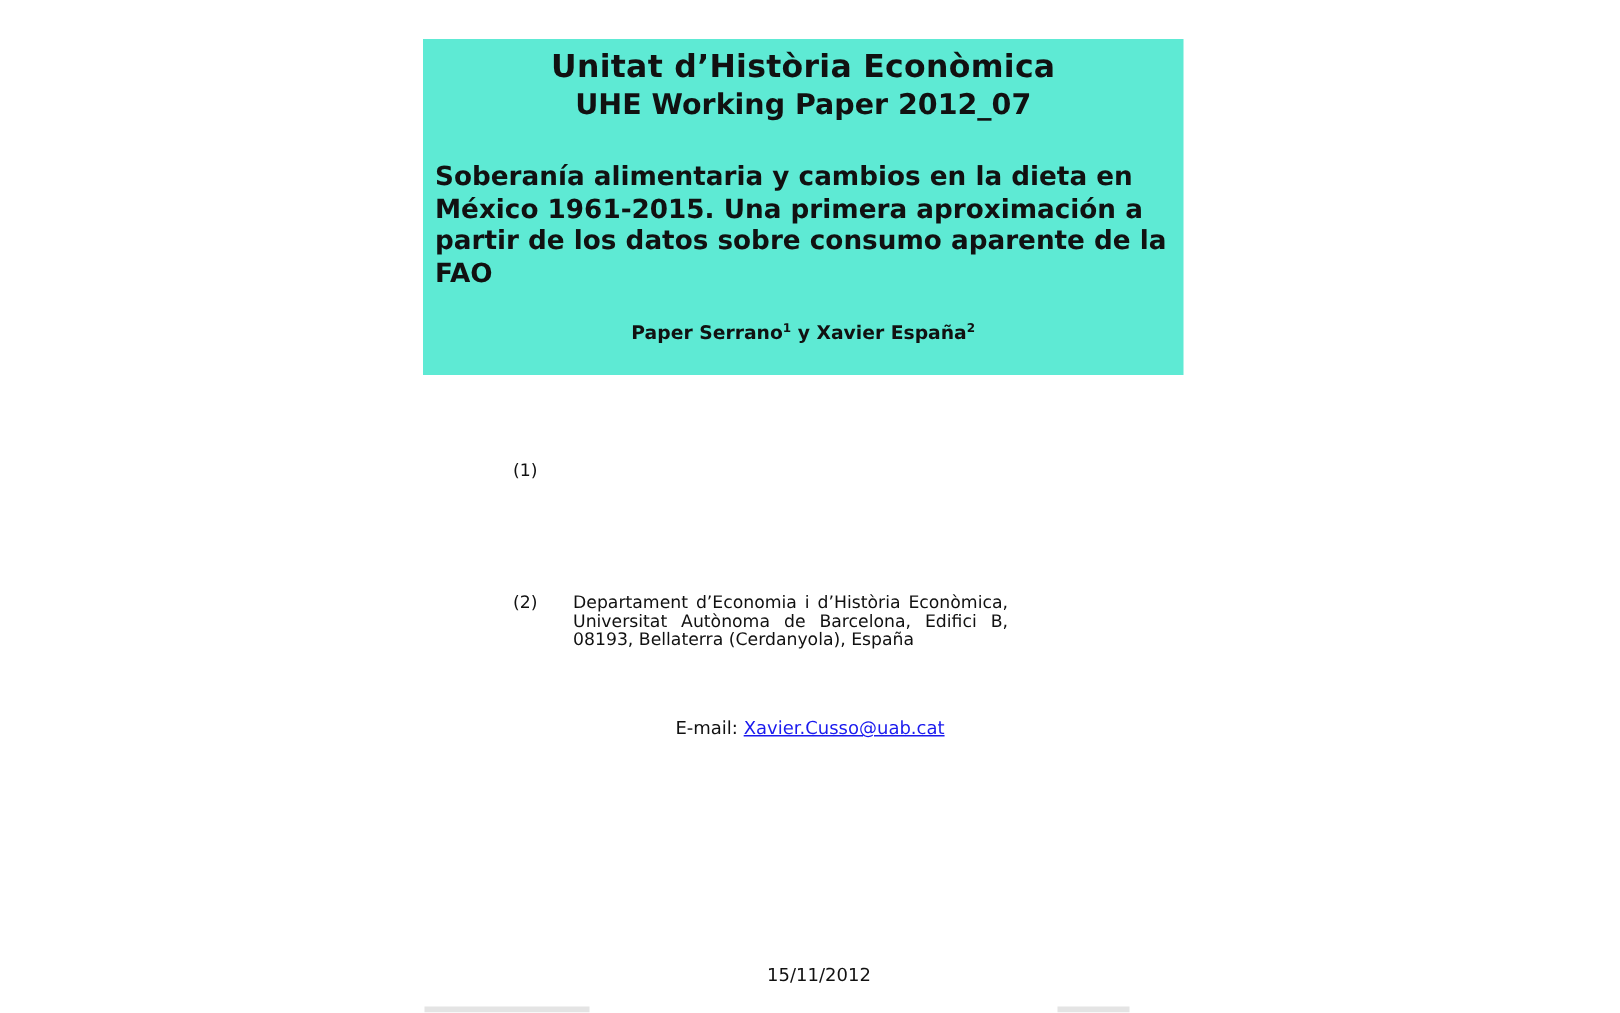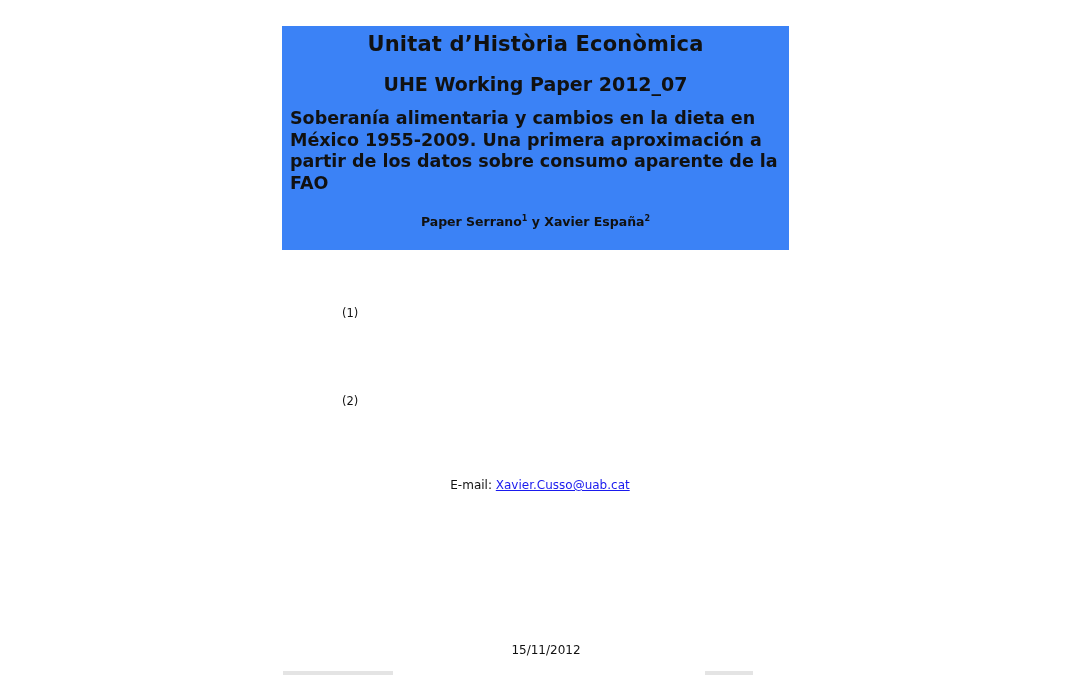--- a/index.html
+++ b/index.html
@@ -6,29 +6,29 @@
   body {
     width: 1080px; height: 675px; overflow: hidden;
     background: #ffffff;
     font-family: "DejaVu Sans", "Liberation Sans", sans-serif;
     color: #111;
     position: relative;
   }
   .page { position: absolute; left: 0; top: 0; width: 1080px; height: 675px; }
   .title-box {
     position: absolute; left: 282px; top: 26px; width: 507px; height: 224px;
-    background: #3b82f6;
+    background: #5eead4;
     box-sizing: border-box;
   }
   .inst {
     position: absolute; left: 0; right: 0; top: 6px;
     text-align: center; font-weight: bold; font-size: 21px; letter-spacing: 0.2px;
   }
   .wp {
-    position: absolute; left: 0; right: 0; top: 47px;
+    position: absolute; left: 0; right: 0; top: 33px;
     text-align: center; font-weight: bold; font-size: 19px;
   }
   .paper-title {
     position: absolute; left: 8px; right: 8px; top: 82px;
     font-weight: bold; font-size: 17.5px; line-height: 21.5px;
   }
   .authors {
     position: absolute; left: 0; right: 0; top: 188px;
     text-align: center; font-weight: bold; font-size: 12.5px;
   }
@@ -57,34 +57,35 @@
   .cutoff-left { left: 283px; width: 110px; }
   .cutoff-right { left: 705px; width: 48px; }
 </style>
 </head>
 <body>
 
 <div class="page">
   <div class="title-box">
     <div class="inst">Unitat d’Història Econòmica</div>
     <div class="wp">UHE Working Paper 2012_07</div>
-    <div class="paper-title">Soberanía alimentaria y cambios en la dieta en México 1955-2009. Una primera aproximación a partir de los datos sobre consumo aparente de la FAO</div>
+    <div class="paper-title">Soberanía alimentaria y cambios en la dieta en México 1961-2015. Una primera aproximación a partir de los datos sobre consumo aparente de la FAO</div>
     <div class="authors">
       <span>Paper Serrano</span><sup>1</sup>
       <span>y</span>
       <span>Xavier España</span><sup>2</sup>
     </div>
   </div>
 
   <div class="affil affil1">
     <span class="num">(1)</span>
   </div>
 
   <div class="affil affil2">
     <span class="num">(2)</span>
+    <span class="txt">Departament d’Economia i d’Història Econòmica, Universitat Autònoma de Barcelona, Edifici B, 08193, Bellaterra (Cerdanyola), España</span>
   </div>
 
   <div class="email">
     <span>E-mail:</span>
     <a href="mailto:Xavier.Cusso@uab.cat">Xavier.Cusso@uab.cat</a>
   </div>
 
   <div class="date">15/11/2012</div>
 
   <div class="cutoff-left"></div>

